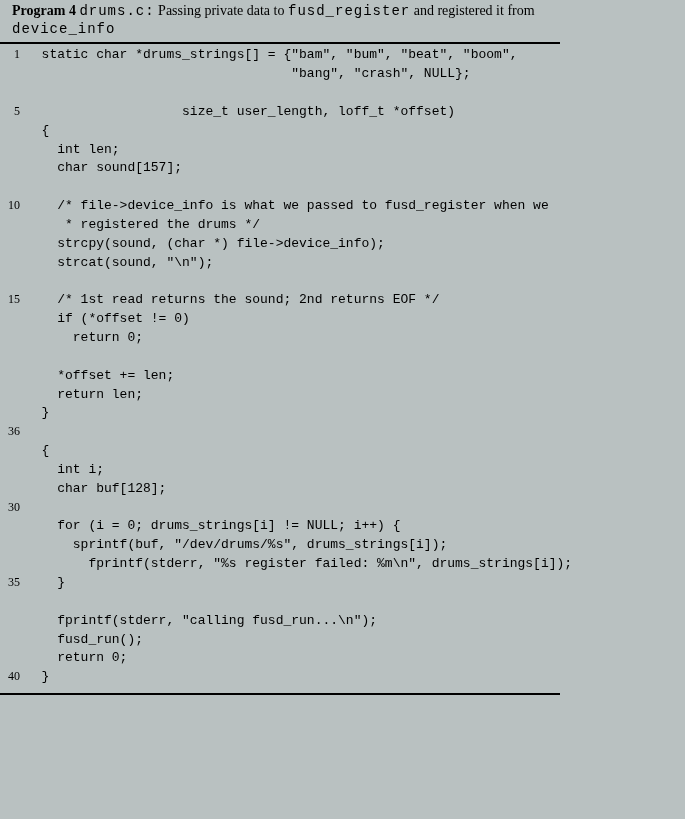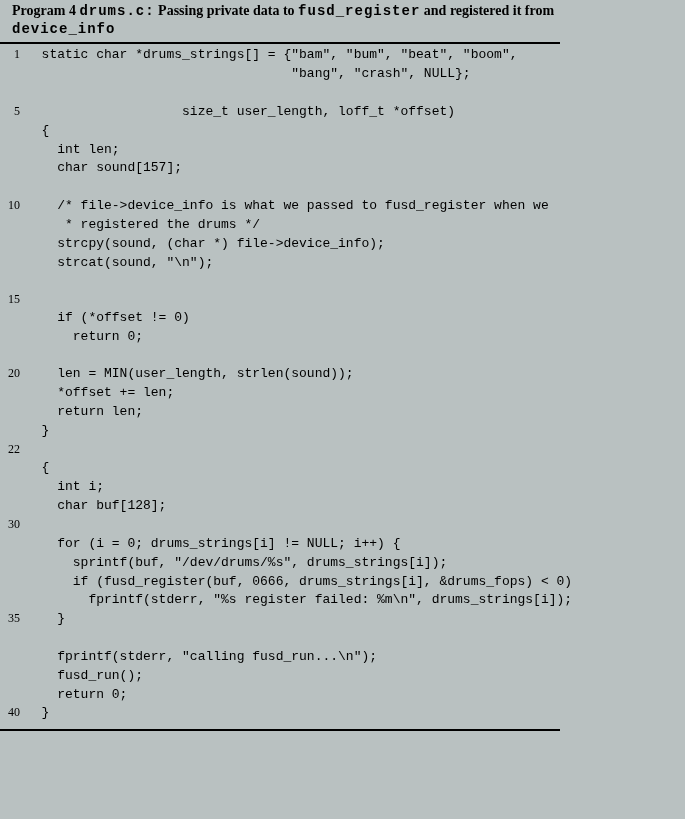--- a/index.html
+++ b/index.html
@@ -15,21 +15,21 @@
   .page {
     padding: 0;
   }
   .program-header {
     font-family: Georgia, "Times New Roman", serif;
     font-size: 14px;
     padding: 2px 6px 2px 12px;
     line-height: 1.3;
   }
   .program-header .label { font-weight: bold; text-align: center; }
-  .program-header .desc { font-weight: bold; }
+  .program-header .desc { font-weight: normal; }
   .program-header .code-inline {
     font-family: "Courier New", Courier, monospace;
     letter-spacing: 1px;
   }
   .rule-top {
     border-top: 2px solid #000;
     margin: 2px 0 0 0;
     width: 560px;
   }
   .rule-bottom {
@@ -77,37 +77,35 @@
       <div class="code-line"><span class="lineno">5</span><span class="code-text">                    size_t user_length, loff_t *offset)</span></div>
       <div class="code-line"><span class="lineno"></span><span class="code-text">  {</span></div>
       <div class="code-line"><span class="lineno"></span><span class="code-text">    int len;</span></div>
       <div class="code-line"><span class="lineno"></span><span class="code-text">    char sound[157];</span></div>
       <div class="code-line"><span class="lineno"></span><span class="code-text">  </span></div>
       <div class="code-line"><span class="lineno">10</span><span class="code-text">    /* file-&gt;device_info is what we passed to fusd_register when we</span></div>
       <div class="code-line"><span class="lineno"></span><span class="code-text">     * registered the drums */</span></div>
       <div class="code-line"><span class="lineno"></span><span class="code-text">    strcpy(sound, (char *) file-&gt;device_info);</span></div>
       <div class="code-line"><span class="lineno"></span><span class="code-text">    strcat(sound, "\n");</span></div>
       <div class="code-line"><span class="lineno"></span><span class="code-text">  </span></div>
-      <div class="code-line"><span class="lineno">15</span></div>
+      <div class="code-line"><span class="lineno">15</span><span class="code-text">    /* 1st read returns the sound; 2nd returns EOF */</span></div>
       <div class="code-line"><span class="lineno"></span><span class="code-text">    if (*offset != 0)</span></div>
       <div class="code-line"><span class="lineno"></span><span class="code-text">      return 0;</span></div>
       <div class="code-line"><span class="lineno"></span><span class="code-text">  </span></div>
-      <div class="code-line"><span class="lineno">20</span><span class="code-text">    len = MIN(user_length, strlen(sound));</span></div>
       <div class="code-line"><span class="lineno"></span><span class="code-text">    *offset += len;</span></div>
       <div class="code-line"><span class="lineno"></span><span class="code-text">    return len;</span></div>
       <div class="code-line"><span class="lineno"></span><span class="code-text">  }</span></div>
-      <div class="code-line"><span class="lineno">22</span><span class="code-text">  </span></div>
+      <div class="code-line"><span class="lineno">36</span><span class="code-text">  </span></div>
       <div class="code-line"><span class="lineno"></span></div>
       <div class="code-line"><span class="lineno"></span><span class="code-text">  {</span></div>
       <div class="code-line"><span class="lineno"></span><span class="code-text">    int i;</span></div>
       <div class="code-line"><span class="lineno"></span><span class="code-text">    char buf[128];</span></div>
       <div class="code-line"><span class="lineno">30</span><span class="code-text">  </span></div>
       <div class="code-line"><span class="lineno"></span><span class="code-text">    for (i = 0; drums_strings[i] != NULL; i++) {</span></div>
       <div class="code-line"><span class="lineno"></span><span class="code-text">      sprintf(buf, "/dev/drums/%s", drums_strings[i]);</span></div>
-      <div class="code-line"><span class="lineno"></span><span class="code-text">      if (fusd_register(buf, 0666, drums_strings[i], &amp;drums_fops) &lt; 0)</span></div>
       <div class="code-line"><span class="lineno"></span><span class="code-text">        fprintf(stderr, "%s register failed: %m\n", drums_strings[i]);</span></div>
       <div class="code-line"><span class="lineno">35</span><span class="code-text">    }</span></div>
       <div class="code-line"><span class="lineno"></span><span class="code-text">  </span></div>
       <div class="code-line"><span class="lineno"></span><span class="code-text">    fprintf(stderr, "calling fusd_run...\n");</span></div>
       <div class="code-line"><span class="lineno"></span><span class="code-text">    fusd_run();</span></div>
       <div class="code-line"><span class="lineno"></span><span class="code-text">    return 0;</span></div>
       <div class="code-line"><span class="lineno">40</span><span class="code-text">  }</span></div>
     </div>
 
   <div class="rule-bottom"></div>

